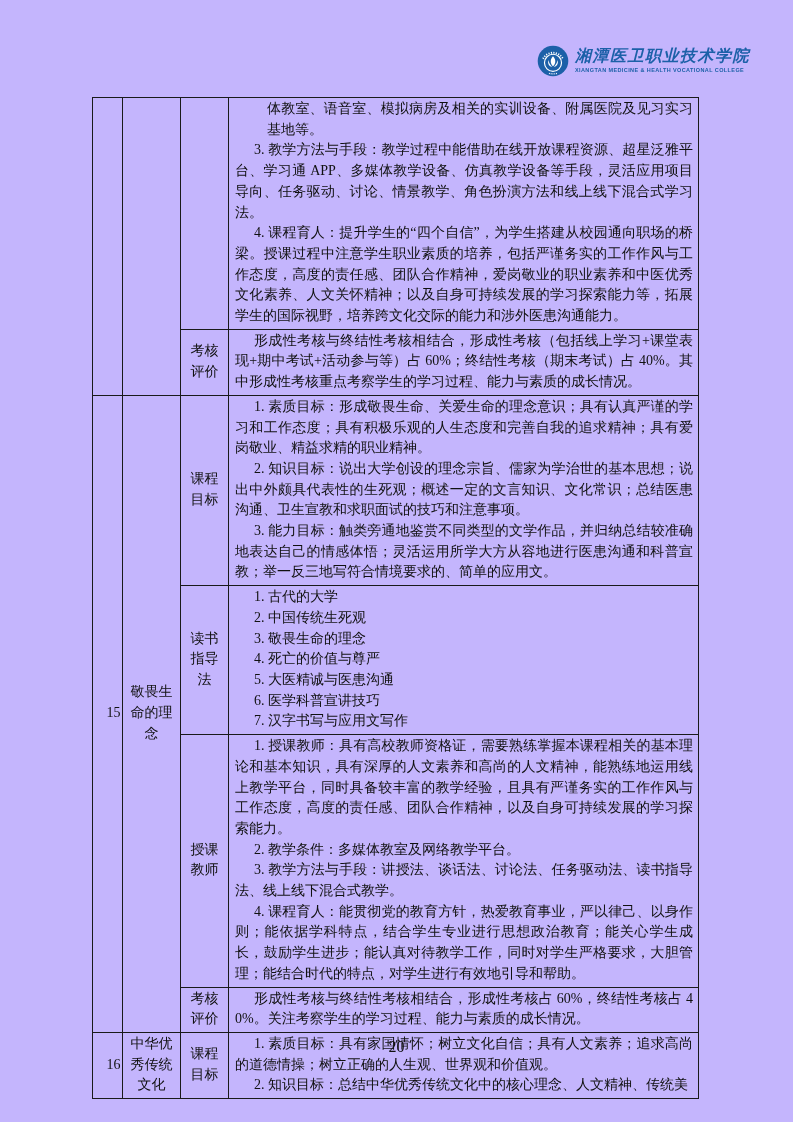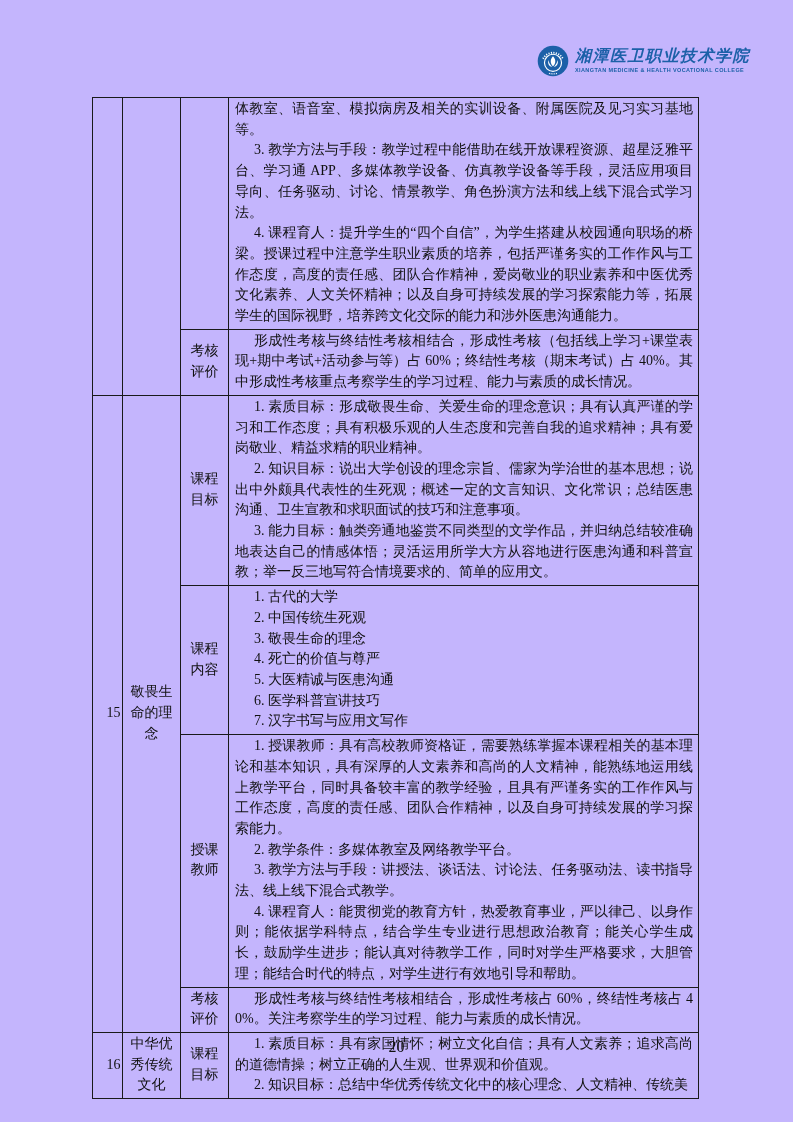--- a/index.html
+++ b/index.html
@@ -43,21 +43,21 @@
     word-break:break-all;
   }
   .cell-num{text-align:center;}
   .cell-course{text-align:center;padding:1px 6px 2px 6px !important;}
   .cell-label{text-align:center;padding:1px 7px 2px 7px !important;margin-left:12px;}
   .cell-content{
     padding:1px 5px 2px 6px !important;
     text-align:justify;vertical-align:top;
   }
   .para{margin:0;text-indent:19px;}
-  .para.noindent{text-indent:0;}
+  .para.noindent{text-indent:0;margin-left:32px;}
   
   .page-num{
     position:absolute;top:1038px;left:0;width:100%;
     text-align:center;font-size:16px;color:#111;
   }
 </style>
 </head>
 <body>
 
 <div class="page">
@@ -112,21 +112,21 @@
         <td class="cell-num" rowspan="4">15</td>
         <td class="cell-course" rowspan="4">敬畏生命的理念</td>
         <td class="cell-label">课程目标</td>
         <td class="cell-content">
             <p class="para">1. 素质目标：形成敬畏生命、关爱生命的理念意识；具有认真严谨的学习和工作态度；具有积极乐观的人生态度和完善自我的追求精神；具有爱岗敬业、精益求精的职业精神。</p>
             <p class="para">2. 知识目标：说出大学创设的理念宗旨、儒家为学治世的基本思想；说出中外颇具代表性的生死观；概述一定的文言知识、文化常识；总结医患沟通、卫生宣教和求职面试的技巧和注意事项。</p>
             <p class="para">3. 能力目标：触类旁通地鉴赏不同类型的文学作品，并归纳总结较准确地表达自己的情感体悟；灵活运用所学大方从容地进行医患沟通和科普宣教；举一反三地写符合情境要求的、简单的应用文。</p>
           </td>
       </tr>
       <tr>
-        <td class="cell-label">课程内容</td>
+        <td class="cell-label">读书指导法</td>
         <td class="cell-content">
             <p class="para">1. 古代的大学</p>
             <p class="para">2. 中国传统生死观</p>
             <p class="para">3. 敬畏生命的理念</p>
             <p class="para">4. 死亡的价值与尊严</p>
             <p class="para">5. 大医精诚与医患沟通</p>
             <p class="para">6. 医学科普宣讲技巧</p>
             <p class="para">7. 汉字书写与应用文写作</p>
           </td>
       </tr>

